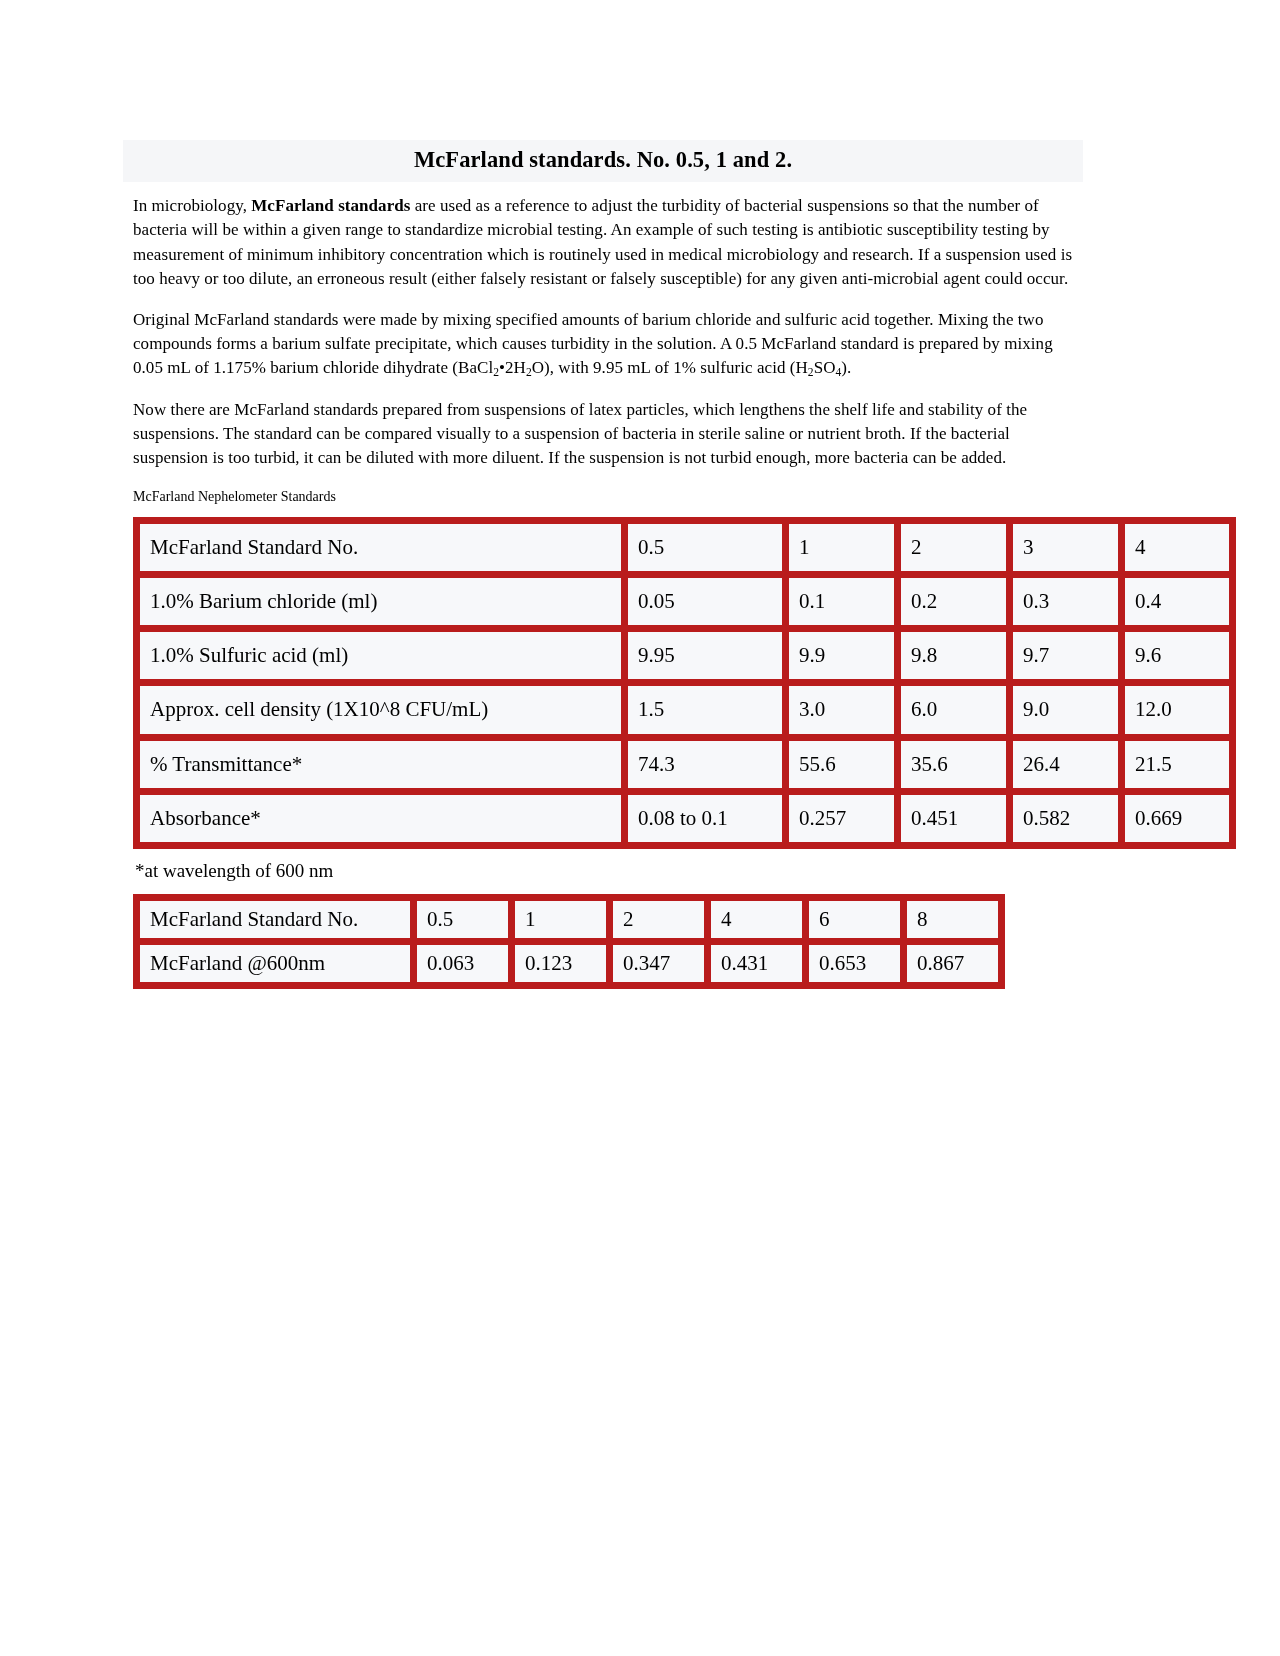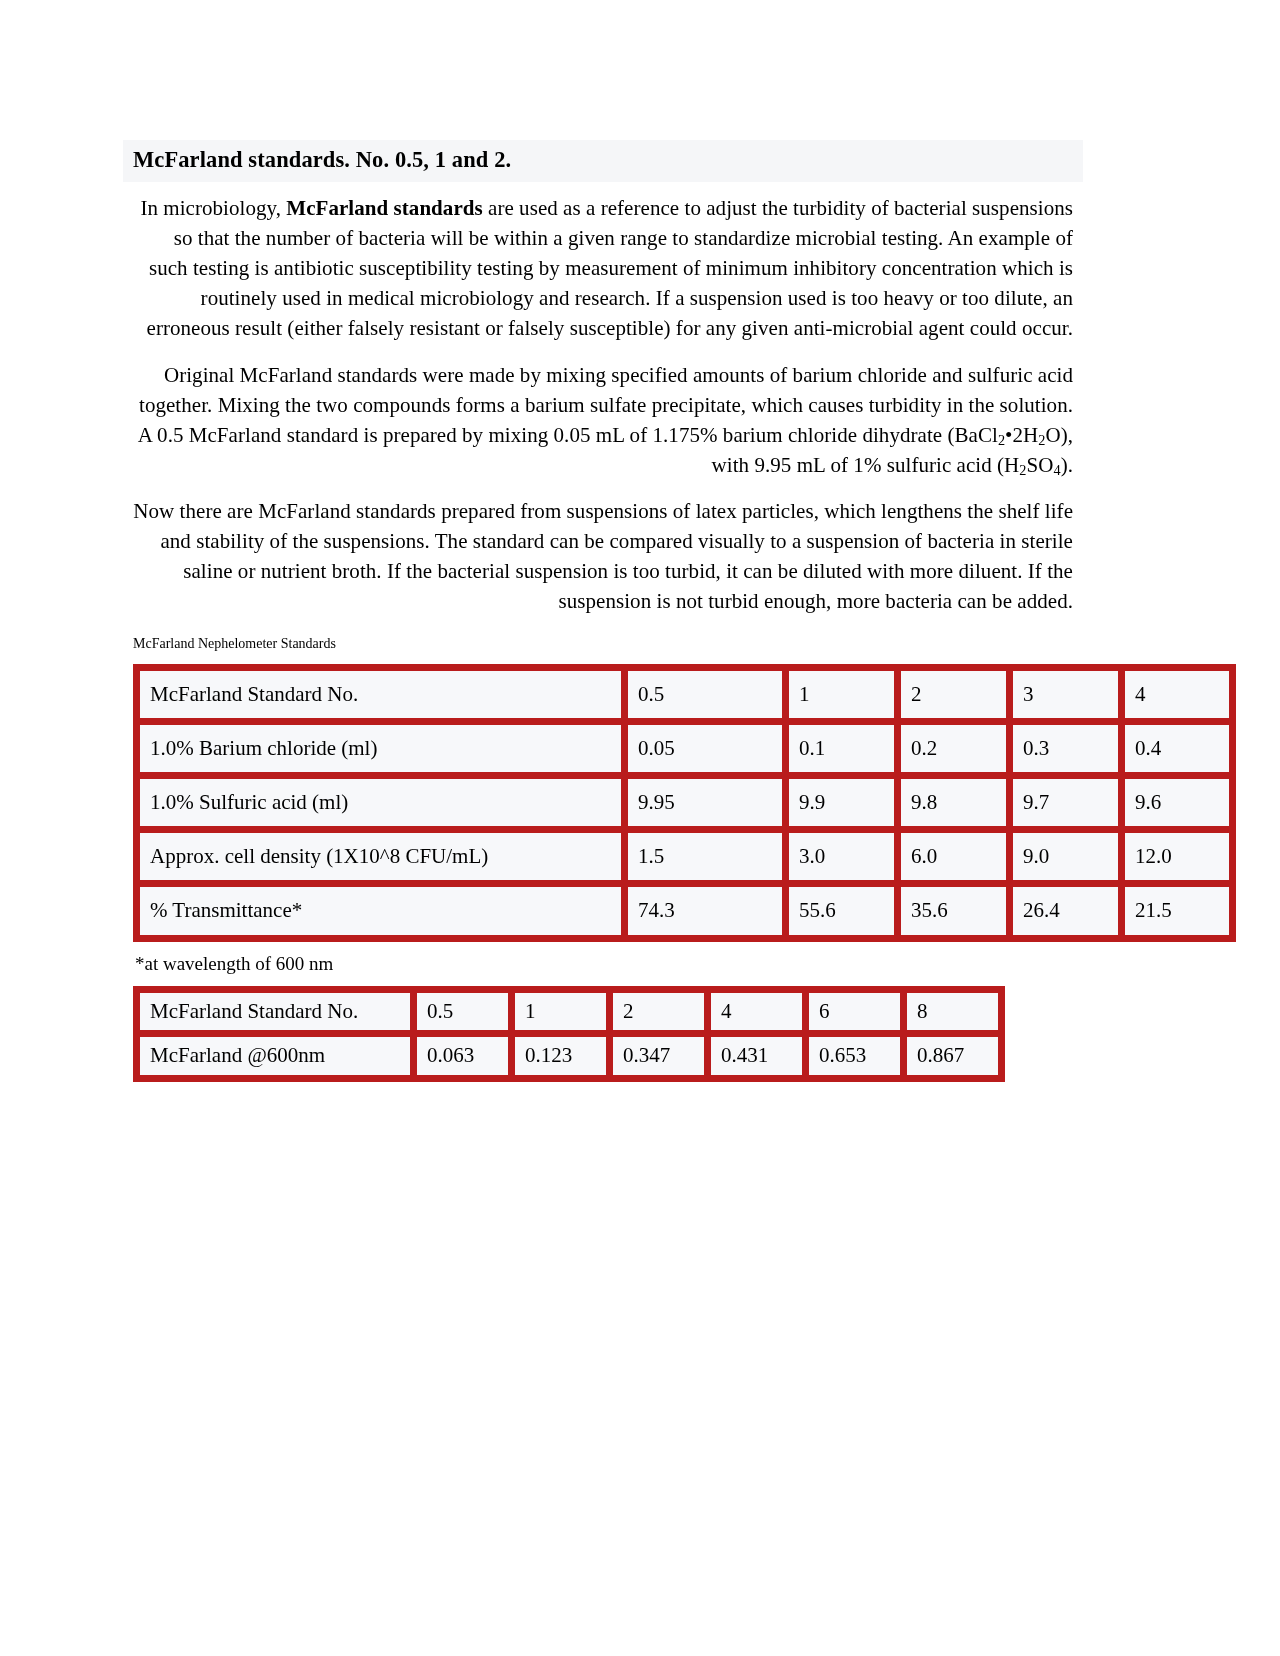--- a/index.html
+++ b/index.html
@@ -27,35 +27,36 @@
     margin: 0 0 0 133px;
   }
 
   
   .title-band {
     background: #f5f6f8;
     padding: 6px 10px 8px 10px;
     margin: 0 0 12px -10px;
     width: 940px;
     box-sizing: content-box;
+    text-align: center;
   }
   .title-band .title-text {
     font-size: 22.5px;
     font-weight: bold;
     letter-spacing: 0.1px;
     line-height: 1.25;
     font-family: "Liberation Serif", "DejaVu Serif", serif;
   }
 
   
   p.para {
-    font-size: 21px;
+    font-size: 17px;
     line-height: 1.425;
     margin: 0 0 17px 0;
-    text-align: right;
+    text-align: left;
     letter-spacing: 0.05px;
   }
   .b { font-weight: bold; }
   sub {
     font-size: 0.68em;
     vertical-align: -0.22em;
     line-height: 0;
   }
   .nephelo-label {
     font-size: 14px;
@@ -163,20 +164,28 @@
           <td class="v4">12.0</td>
         </tr>
         <tr>
           <td class="label-cell">% Transmittance*</td>
           <td class="v0">74.3</td>
           <td class="v1">55.6</td>
           <td class="v2">35.6</td>
           <td class="v3">26.4</td>
           <td class="v4">21.5</td>
         </tr>
+        <tr>
+          <td class="label-cell">Absorbance*</td>
+          <td class="v0">0.08 to 0.1</td>
+          <td class="v1">0.257</td>
+          <td class="v2">0.451</td>
+          <td class="v3">0.582</td>
+          <td class="v4">0.669</td>
+        </tr>
       </tbody>
     </table>
 
     <div class="footnote">*at wavelength of 600 nm</div>
 
     <table class="abs-table">
       <tbody>
         <tr>
           <td class="abs-label">McFarland Standard No.</td>
           <td class="abs-v">0.5</td>

